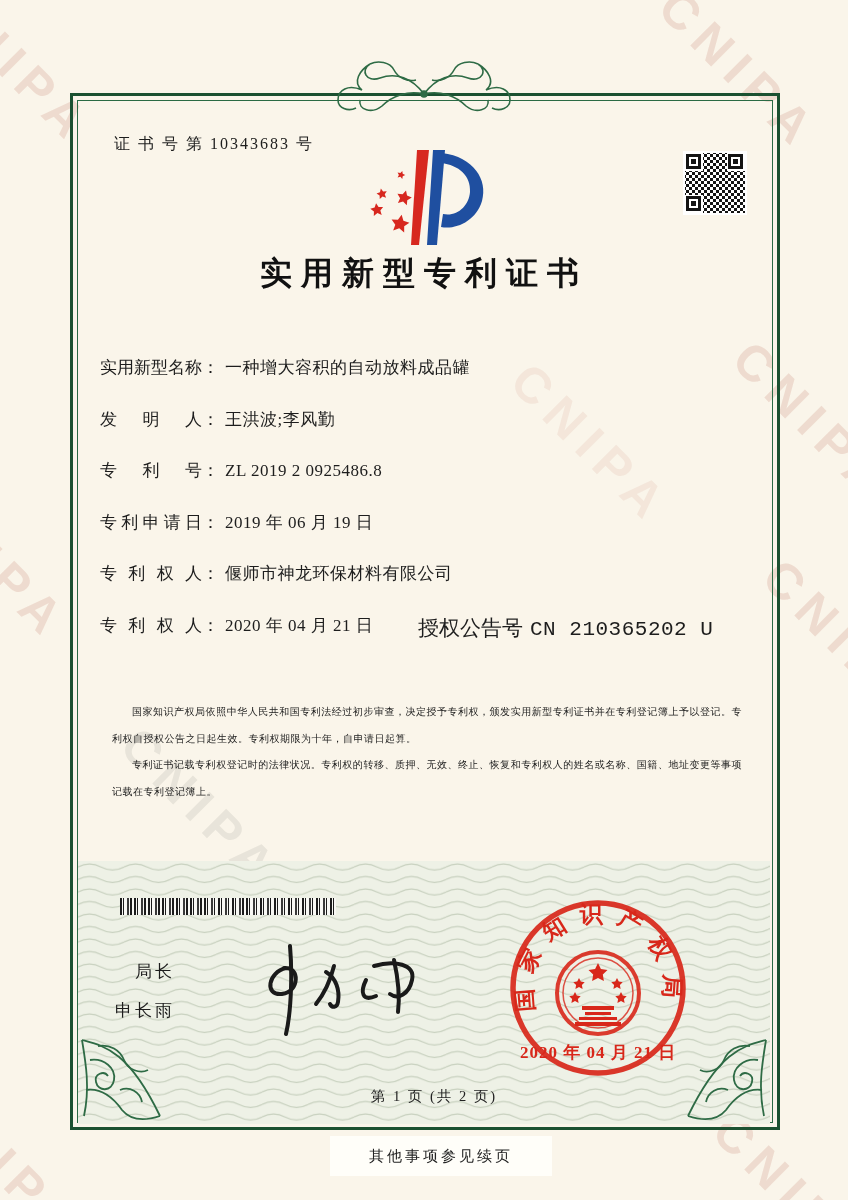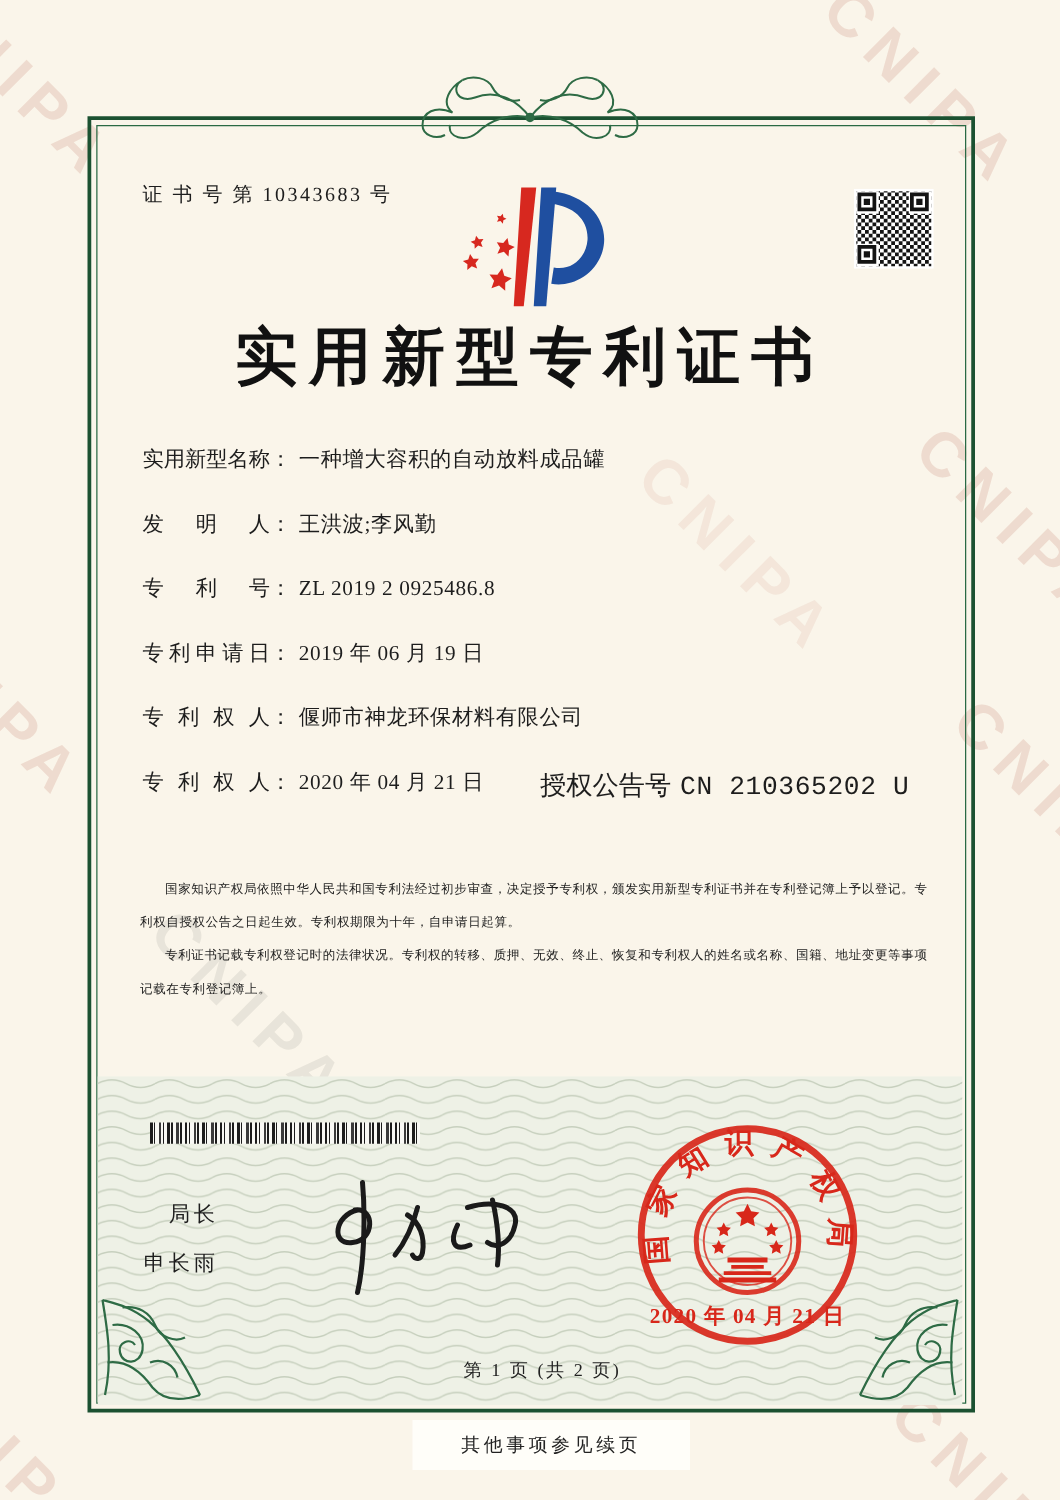--- a/index.html
+++ b/index.html
@@ -31,30 +31,30 @@
   }
   .wave-zone{
     position:absolute;left:78px;top:861px;width:692px;height:263px;
   }
   .ornament-top{position:absolute;left:308px;top:56px;width:232px;height:60px;}
   .ornament-corner{position:absolute;width:92px;height:88px;}
   .ornament-corner.bl{left:76px;top:1034px;}
   .ornament-corner.br{left:680px;top:1034px;transform:scaleX(-1);}
   
   .cert-no{
-    position:absolute;left:114px;top:146px;font-size:16px;letter-spacing:2px;
+    position:absolute;left:114px;top:134px;font-size:16px;letter-spacing:2px;
   }
   .logo{position:absolute;left:360px;top:144px;width:132px;height:112px;}
   .qr{position:absolute;left:683px;top:151px;width:64px;height:64px;}
   .title{
     position:absolute;left:0;top:252px;width:848px;text-align:center;
-    font-size:50px;font-weight:bold;letter-spacing:9px;color:#111;
-  }
-  
-  .fields{position:absolute;left:114px;top:356px;width:630px;}
+    font-size:32px;font-weight:bold;letter-spacing:9px;color:#111;
+  }
+  
+  .fields{position:absolute;left:100px;top:356px;width:630px;}
   .frow{position:relative;height:51.5px;font-size:17px;}
   .f-label{
     display:inline-block;width:102px;text-align:justify;text-align-last:justify;
     vertical-align:top;
   }
   .f-colon{display:inline-block;}
   .f-value{display:inline-block;margin-left:6px;letter-spacing:0.5px;}
   .frow2{position:absolute;left:318px;top:0;font-size:21px;white-space:nowrap;font-family:Liberation Mono, monospace;}
   .frow2 .f-label{width:85px;}
   

